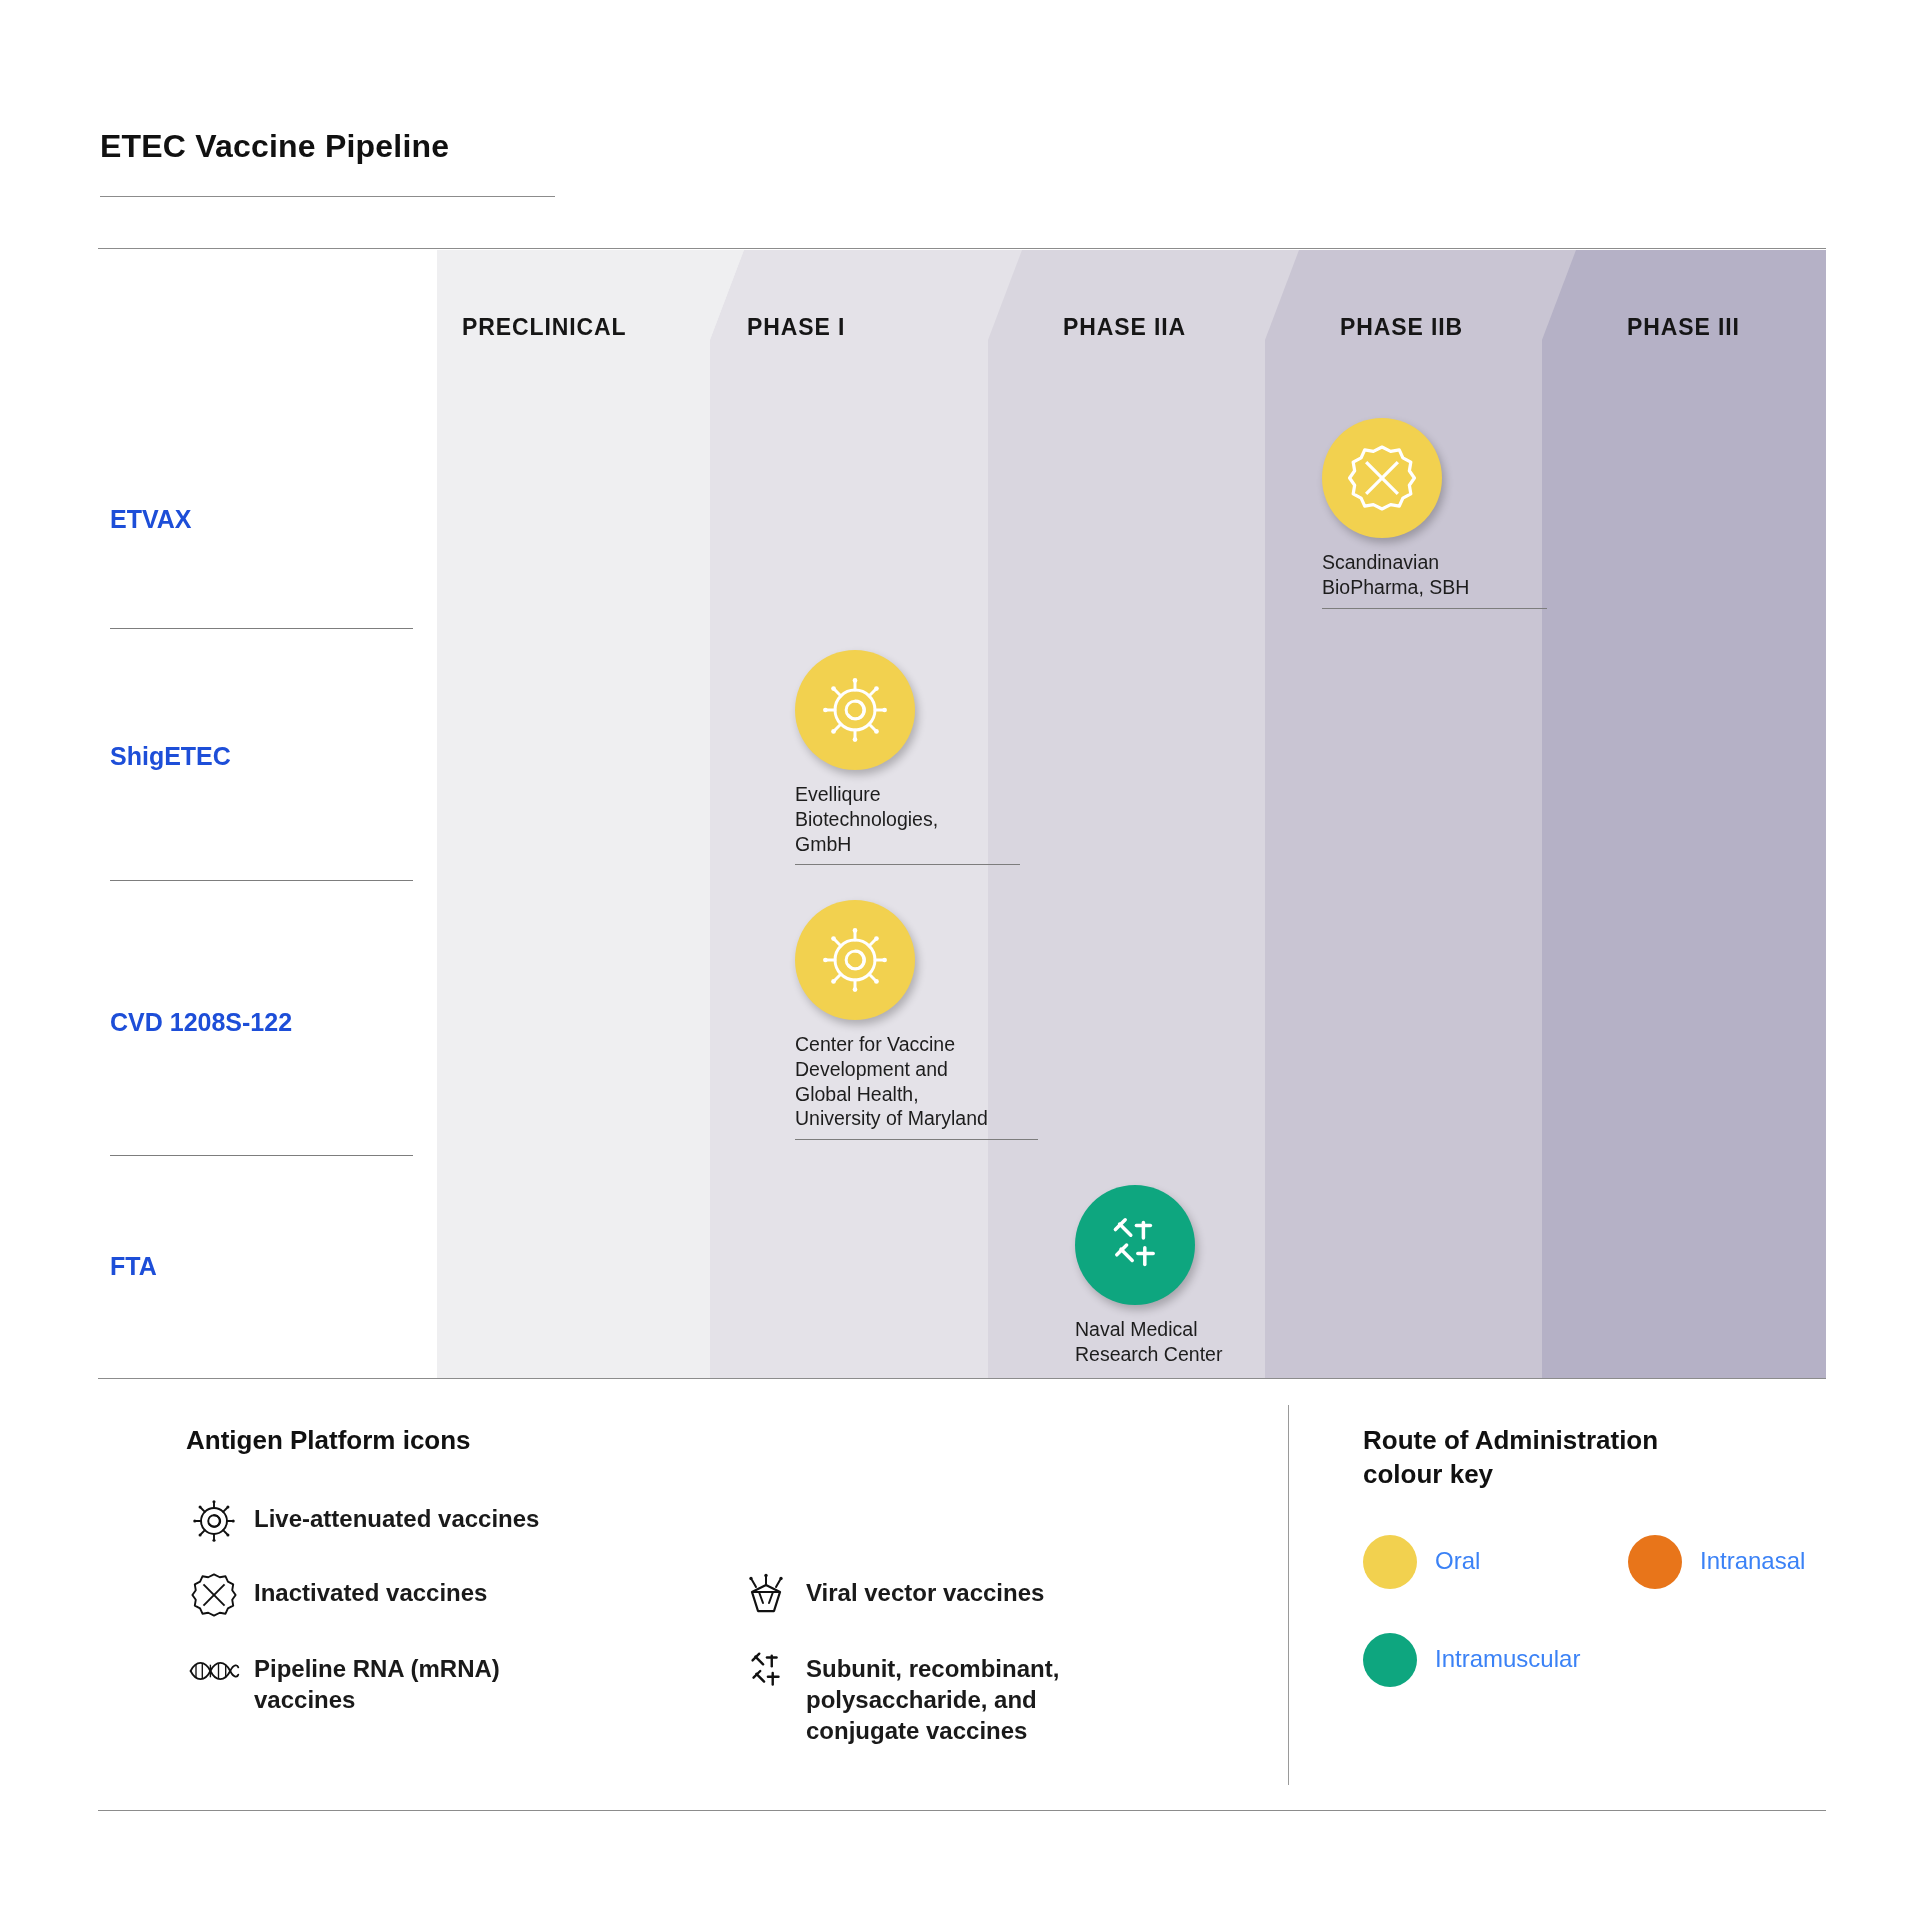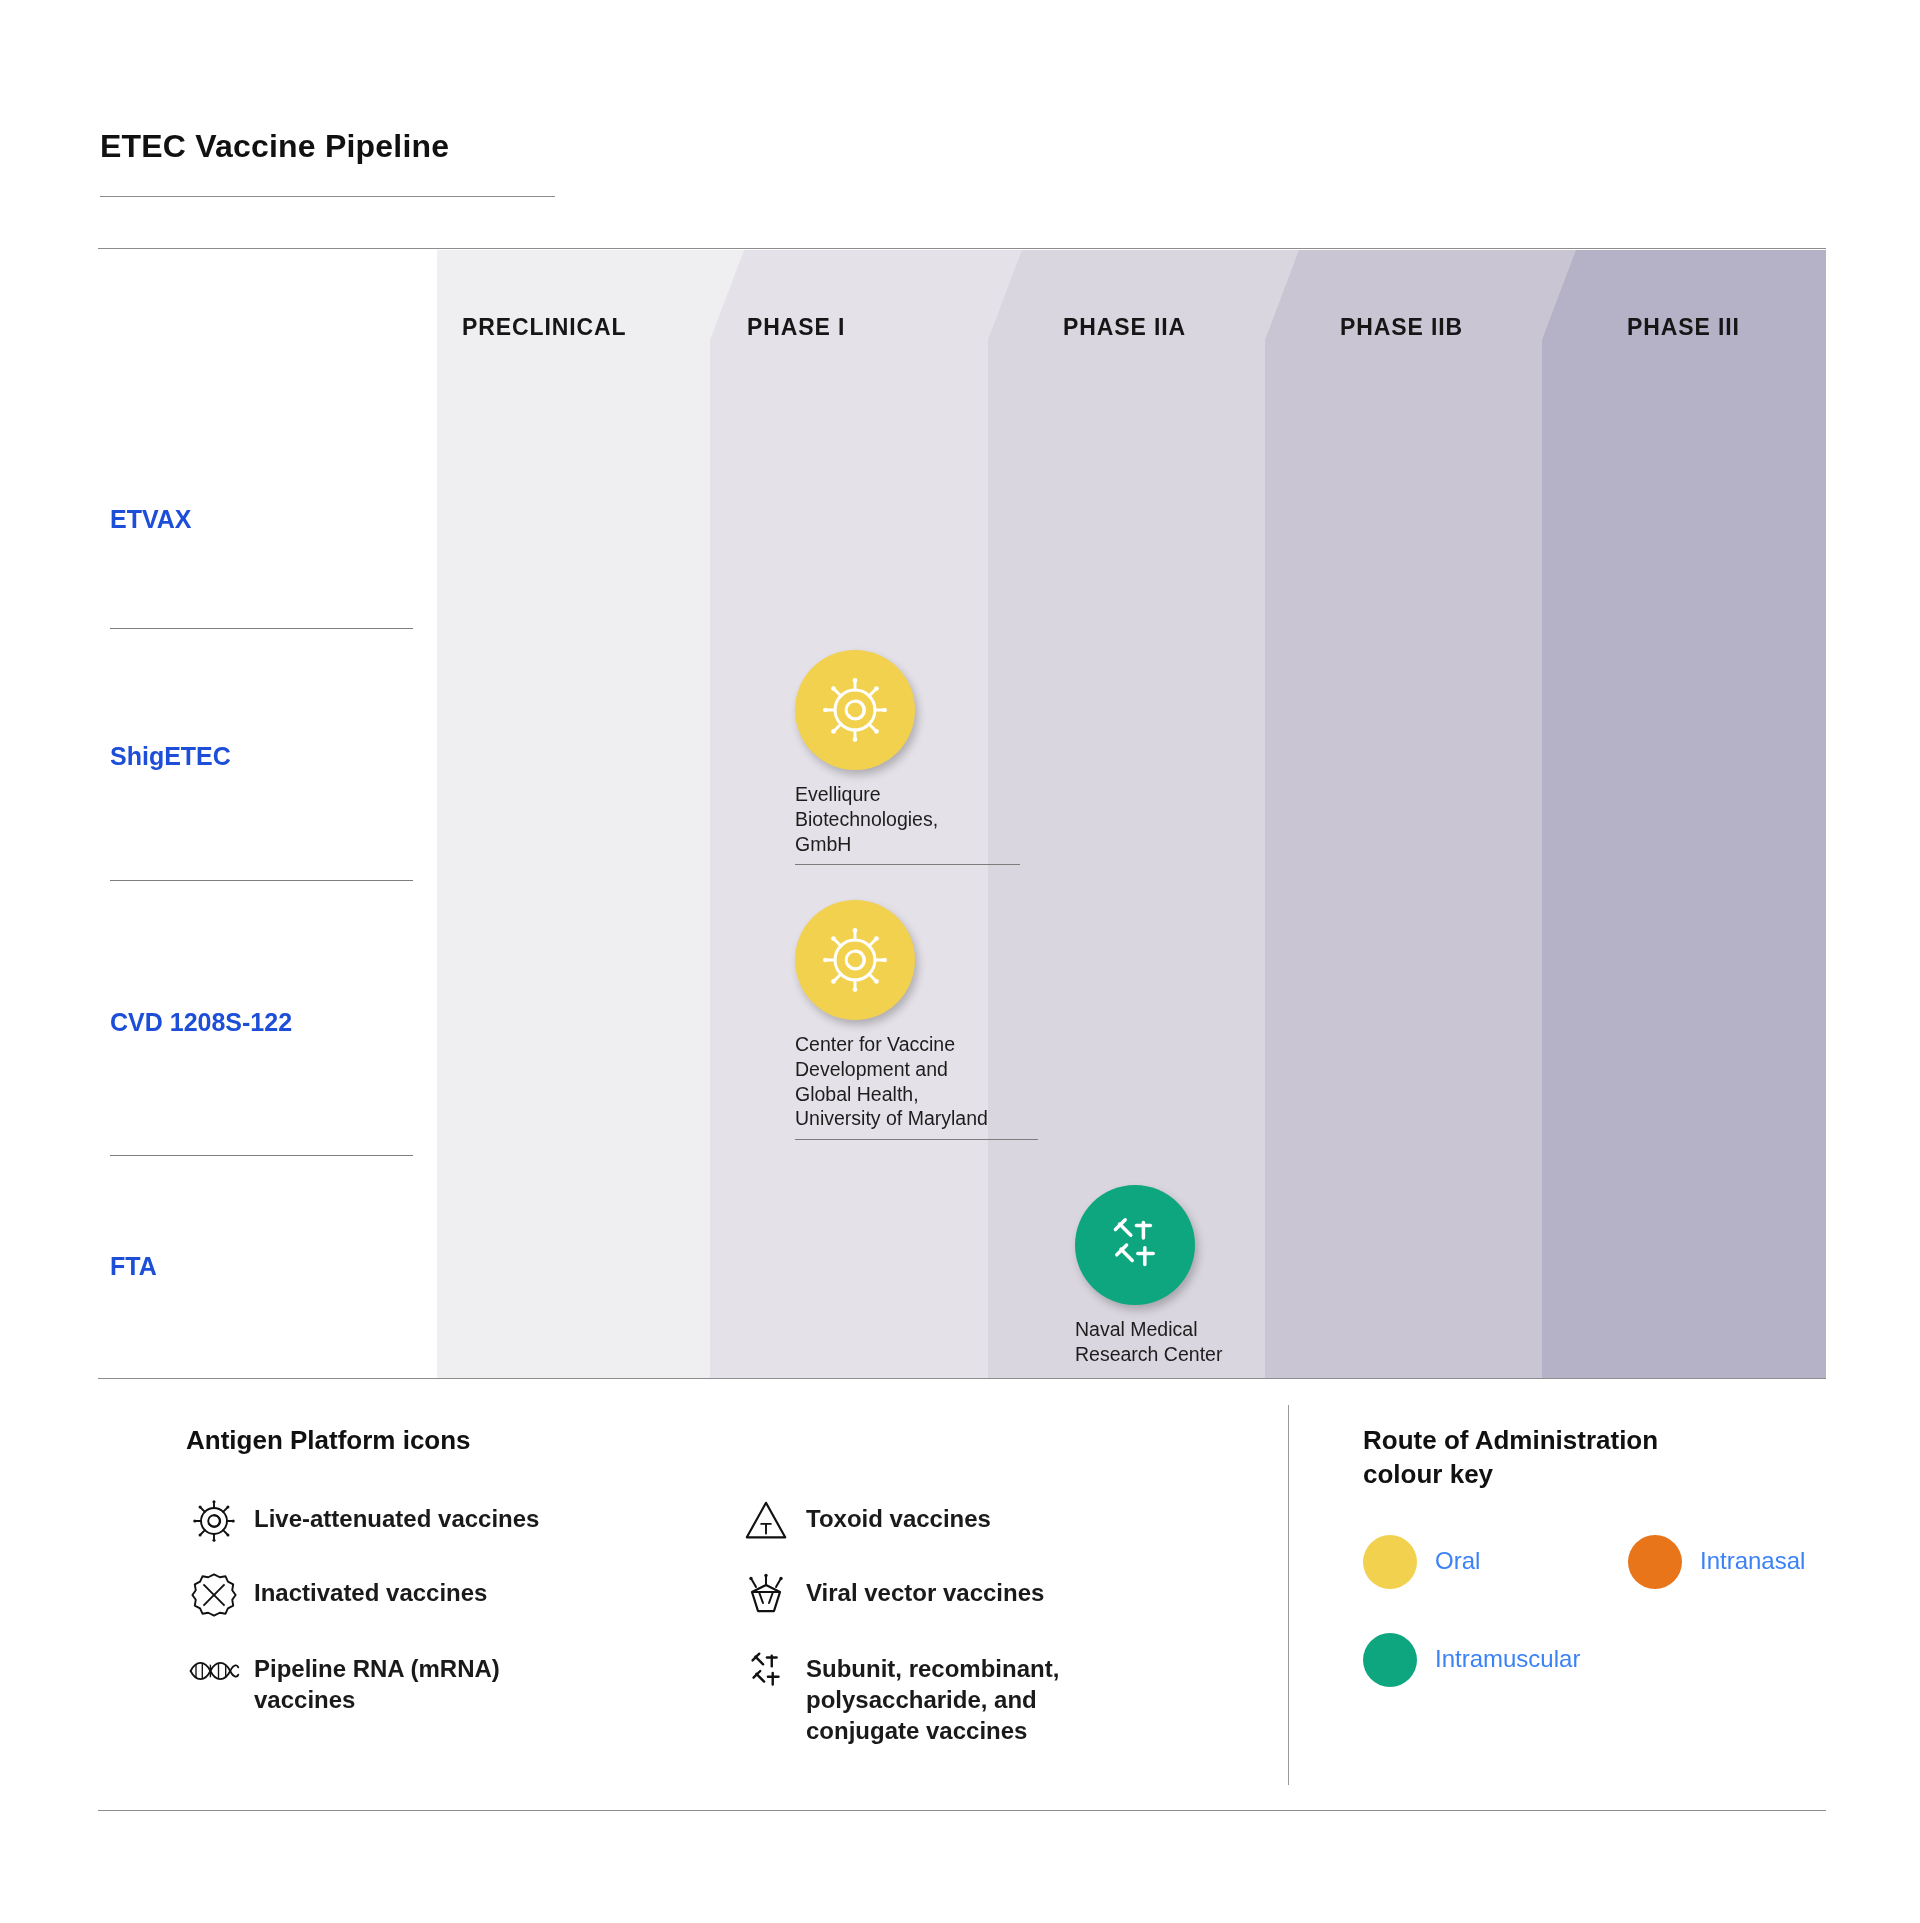--- a/index.html
+++ b/index.html
@@ -271,20 +271,34 @@
   <div class="row-rule" style="top:628px;"></div>
 
   <div class="row-label" style="top:742px;">ShigETEC</div>
   <div class="row-rule" style="top:880px;"></div>
 
   <div class="row-label" style="top:1008px;">CVD 1208S-122</div>
   <div class="row-rule" style="top:1155px;"></div>
 
   <div class="row-label" style="top:1252px;">FTA</div>
 
+  <div class="entry" style="left:1322px; top:418px; width:225px;">
+    <div class="bubble" style="background:#f2d14f;">
+      <span>
+        <svg width="72" height="72" viewBox="0 0 100 100">
+          <path d="M50 7 L62 13 L74 11 L79 22 L90 28 L88 40 L95 50 L88 60 L90 72 L79 78 L74 89 L62 87 L50 93 L38 87 L26 89 L21 78 L10 72 L12 60 L5 50 L12 40 L10 28 L21 22 L26 11 L38 13 Z" fill="none" stroke="#ffffff" stroke-width="4.5" stroke-linejoin="round"></path>
+          <line x1="28" y1="28" x2="72" y2="72" stroke="#ffffff" stroke-width="4.5"></line>
+          <line x1="72" y1="28" x2="28" y2="72" stroke="#ffffff" stroke-width="4.5"></line>
+        </svg>
+      </span>
+    </div>
+    <div class="entry-text">Scandinavian
+BioPharma, SBH</div>
+    <div class="entry-rule" style="width:225px;"></div>
+  </div>
 
   <div class="entry" style="left:795px; top:650px; width:225px;">
     <div class="bubble" style="background:#f2d14f;">
       <span>
         <svg width="74" height="74" viewBox="0 0 100 100">
           <circle cx="50" cy="50" r="27" fill="none" stroke="#ffffff" stroke-width="4"></circle>
           <circle cx="50" cy="50" r="12" fill="none" stroke="#ffffff" stroke-width="4"></circle>
           <path d="M50 38 a12 12 0 1 1 -9 19" fill="none" stroke="#ffffff" stroke-width="4" stroke-linecap="round"></path>
           <g stroke="#ffffff" stroke-width="4" stroke-linecap="round">
             <line x1="50" y1="23" x2="50" y2="12"></line>
@@ -426,32 +440,20 @@
             <line x1="52" y1="16" x2="52" y2="44"></line>
             <line x1="70" y1="12" x2="70" y2="48"></line>
             <line x1="86" y1="16" x2="86" y2="44"></line>
           </g>
         </svg>
       </span>
       <span class="legend-text">Pipeline RNA (mRNA)
 vaccines</span>
     </div>
 
-    <div class="legend-item" style="left:640px; top:98px; width:430px;">
-      <span class="legend-icon">
-        <svg width="48" height="48" viewBox="0 0 100 100">
-          <path d="M50 12 L90 84 L10 84 Z" fill="none" stroke="#111" stroke-width="4.5" stroke-linejoin="round"></path>
-          <g stroke="#111" stroke-width="4" stroke-linecap="round">
-            <line x1="40" y1="56" x2="60" y2="56"></line>
-            <line x1="50" y1="56" x2="50" y2="76"></line>
-          </g>
-        </svg>
-      </span>
-      <span class="legend-text">Toxoid vaccines</span>
-    </div>
 
     <div class="legend-item" style="left:640px; top:172px; width:430px;">
       <span class="legend-icon">
         <svg width="50" height="50" viewBox="0 0 100 100">
           <path d="M22 44 L50 30 L78 44 L66 82 L34 82 Z" fill="none" stroke="#111" stroke-width="4.5" stroke-linejoin="round"></path>
           <line x1="22" y1="44" x2="78" y2="44" stroke="#111" stroke-width="4"></line>
           <g stroke="#111" stroke-width="4" stroke-linecap="round">
             <line x1="36" y1="44" x2="44" y2="66"></line>
             <line x1="64" y1="44" x2="56" y2="66"></line>
             <line x1="50" y1="30" x2="50" y2="14"></line>

